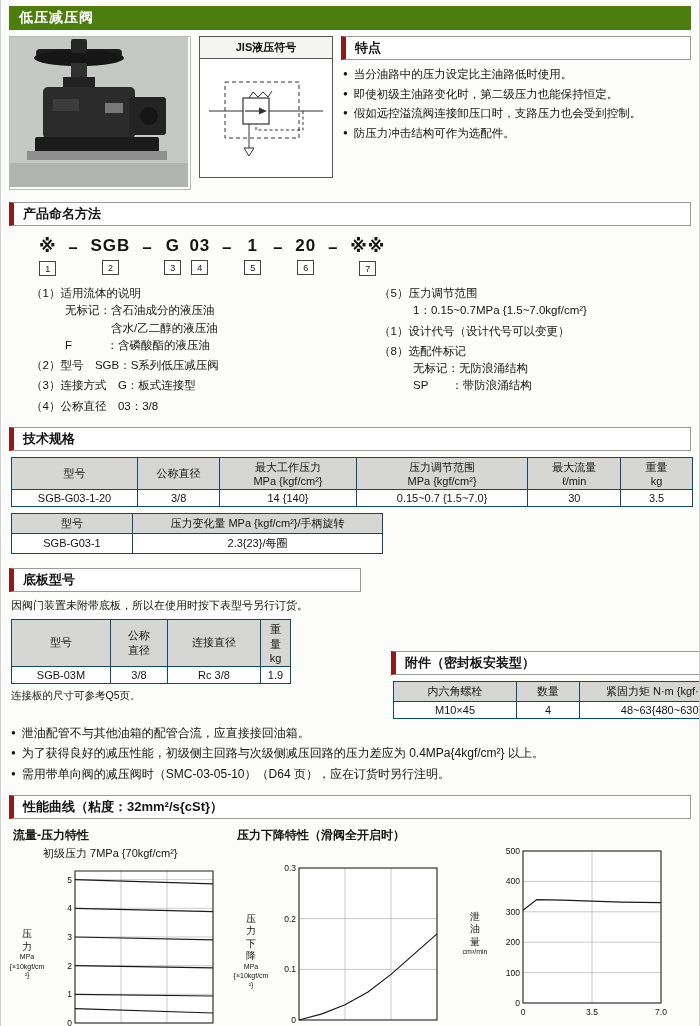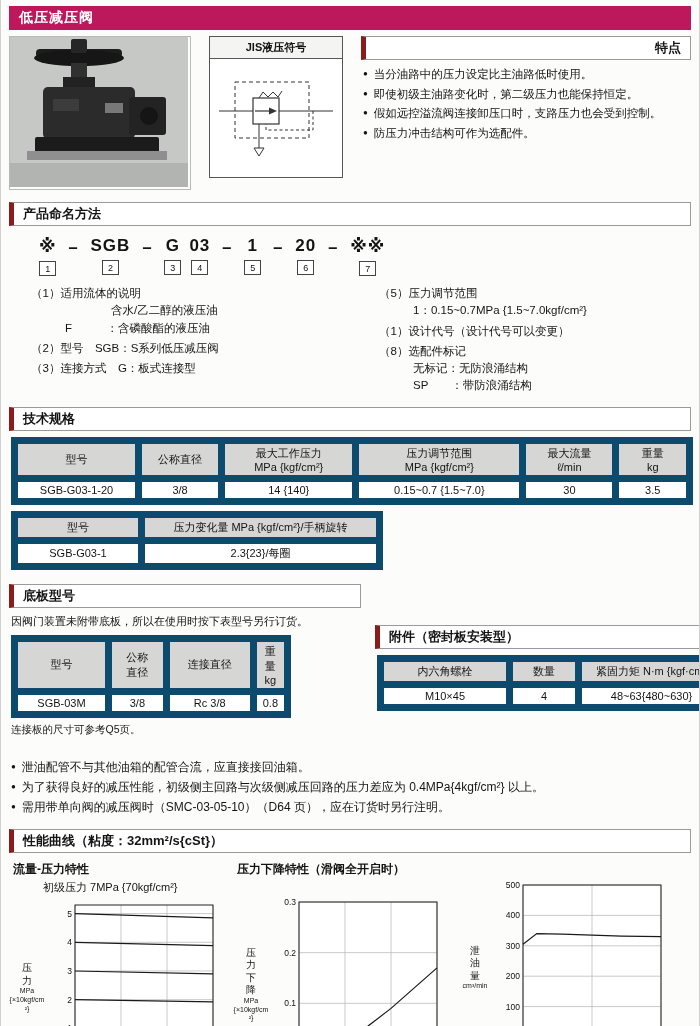--- a/index.html
+++ b/index.html
@@ -1,50 +1,50 @@
 <!DOCTYPE html>
 <html><head>
 <meta charset="utf-8">
 <style>
   html,body{margin:0;padding:0;background:#e9e9e7;}
   body{width:700px;font-family:"Liberation Sans","DejaVu Sans",sans-serif;color:#141414;}
   .page{position:relative;width:700px;height:1026px;margin:0 auto;background:#fcfcfa;
         border-left:1px solid #d0d0ce;border-right:1px solid #d0d0ce;box-sizing:border-box;
         padding:6px 8px;overflow:hidden;}
-  .banner{background:#be185d;color:#fff;font-weight:bold;font-size:14px;padding:3px 10px;letter-spacing:1px;}
-  .row1{display:flex;gap:18px;margin-top:6px;align-items:flex-start;}
+  .banner{background:#4d7c0f;color:#fff;font-weight:bold;font-size:14px;padding:3px 10px;letter-spacing:1px;}
+  .row1{display:flex;gap:8px;margin-top:6px;align-items:flex-start;}
   .photo{width:180px;height:152px;flex:0 0 auto;border:1px solid #b9b9b7;}
   .jisbox{width:132px;flex:0 0 auto;border:1px solid #555;background:#fff;}
   .jis-title{border-bottom:1px solid #555;text-align:center;font-size:11px;font-weight:bold;padding:3px 2px;background:#f4f4f2;}
   .jis-body{height:118px;display:flex;align-items:center;justify-content:center;}
-  .feat{flex:1;text-align:right;}
+  .feat{flex:1;}
   .sec-h{border:1px solid #9a9a9a;border-left:5px solid #8a1c1c;background:#fff;
          font-weight:bold;font-size:13px;padding:2px 9px;}
   .mt12{margin-top:12px}.mt30{margin-top:30px}
   ul.blist{list-style:none;margin:6px 0 0 2px;padding:0;}
   ul.blist li{font-size:11.5px;line-height:1.45;margin:3px 0;display:flex;gap:6px;}
   ul.blist .dot{font-size:8px;padding-top:2px;flex:0 0 auto;}
   ul.ulist li{font-size:12px;}
   .code-row{display:flex;align-items:flex-start;gap:8px;margin:10px 0 4px 30px;}
   .code-col{display:flex;flex-direction:column;align-items:center;gap:4px;}
   .code-part{font-weight:bold;font-size:17px;letter-spacing:1px;}
   .code-num{width:15px;height:13px;border:1px solid #444;font-size:9px;display:flex;
             align-items:center;justify-content:center;background:#fff;}
   .expl{display:flex;margin:6px 0 0 22px;font-size:11.5px;line-height:1.5;}
   .expl-col.l{flex:0 0 348px;}
   .expl-col.r{flex:1;}
   .eh{margin-top:3px;}
   .el{margin-left:34px;white-space:pre-line;}
   .tbl{border-collapse:collapse;background:#fff;margin:6px 0 0 2px;}
-  .tbl th,.tbl td{border:7px solid #0c4a6e;font-size:11px;padding:2px 6px;text-align:center;font-weight:normal;}
+  .tbl th,.tbl td{border:1px solid #0c4a6e;font-size:11px;padding:2px 6px;text-align:center;font-weight:normal;}
   .tbl th{background:#d6d6d4;}
   .pre{white-space:pre-line;}
   .note{font-size:11px;margin:6px 0 0 2px;}
   .foot{font-size:10.5px;margin:5px 0 16px 2px;}
-  .row2{display:flex;gap:14px;margin-top:14px;align-items:center;}
+  .row2{display:flex;gap:30px;margin-top:14px;align-items:flex-end;}
   .col-l{flex:0 0 352px;}
   .col-r{flex:1;}
   .charts{display:flex;gap:12px;margin-top:8px;}
   .chart{flex:0 0 auto;}
   .c-title{font-weight:bold;font-size:12px;margin-left:4px;}
   .c-ann{font-size:11px;min-height:12px;margin:2px 0 0 34px;}
   .c-body{display:flex;align-items:center;}
   .ylab{width:36px;display:flex;flex-direction:column;align-items:center;justify-content:center;
         gap:1px;text-align:center;}
   .yl{font-size:10px;line-height:1.15;}
@@ -168,24 +168,26 @@
       </div>
     <div class="code-col">
       <span class="code-part">※※</span>
       <span class="code-num">7</span>
     </div>
   </div>
 
   <div class="expl">
     <div class="expl-col l">
       <div class="eh">（1）适用流体的说明</div>
+      <div class="el">无标记：含石油成分的液压油</div>
       <div class="el">　　　　含水/乙二醇的液压油</div>
       <div class="el">F　　　：含磷酸酯的液压油</div>
       <div class="eh">（2）型号　SGB：S系列低压减压阀</div>
       <div class="eh">（3）连接方式　G：板式连接型</div>
+      <div class="eh">（4）公称直径　03：3/8</div>
     </div>
     <div class="expl-col r">
       <div class="eh">（5）压力调节范围</div>
       <div class="el">1：0.15~0.7MPa {1.5~7.0kgf/cm²}</div>
       <div class="eh">（1）设计代号（设计代号可以变更）</div>
       <div class="eh">（8）选配件标记</div>
       <div class="el">无标记：无防浪涌结构</div>
       <div class="el">SP　　：带防浪涌结构</div>
     </div>
   </div>
@@ -240,21 +242,21 @@
           <th style="width:86px">型号</th>
           <th style="width:44px" class="pre">公称
 直径</th>
           <th style="width:80px">连接直径</th>
           <th>重量 kg</th>
         </tr>
         <tr>
           <td>SGB-03M</td>
           <td>3/8</td>
           <td>Rc 3/8</td>
-          <td>0.8</td>
+          <td>1.9</td>
         </tr>
       </tbody>
         </table>
       <div class="foot">连接板的尺寸可参考Q5页。</div>
     </div>
 
     <div class="col-r">
       <div class="sec-h">附件（密封板安装型）</div>
       <table class="tbl" style="width:351px">
         <tbody>

